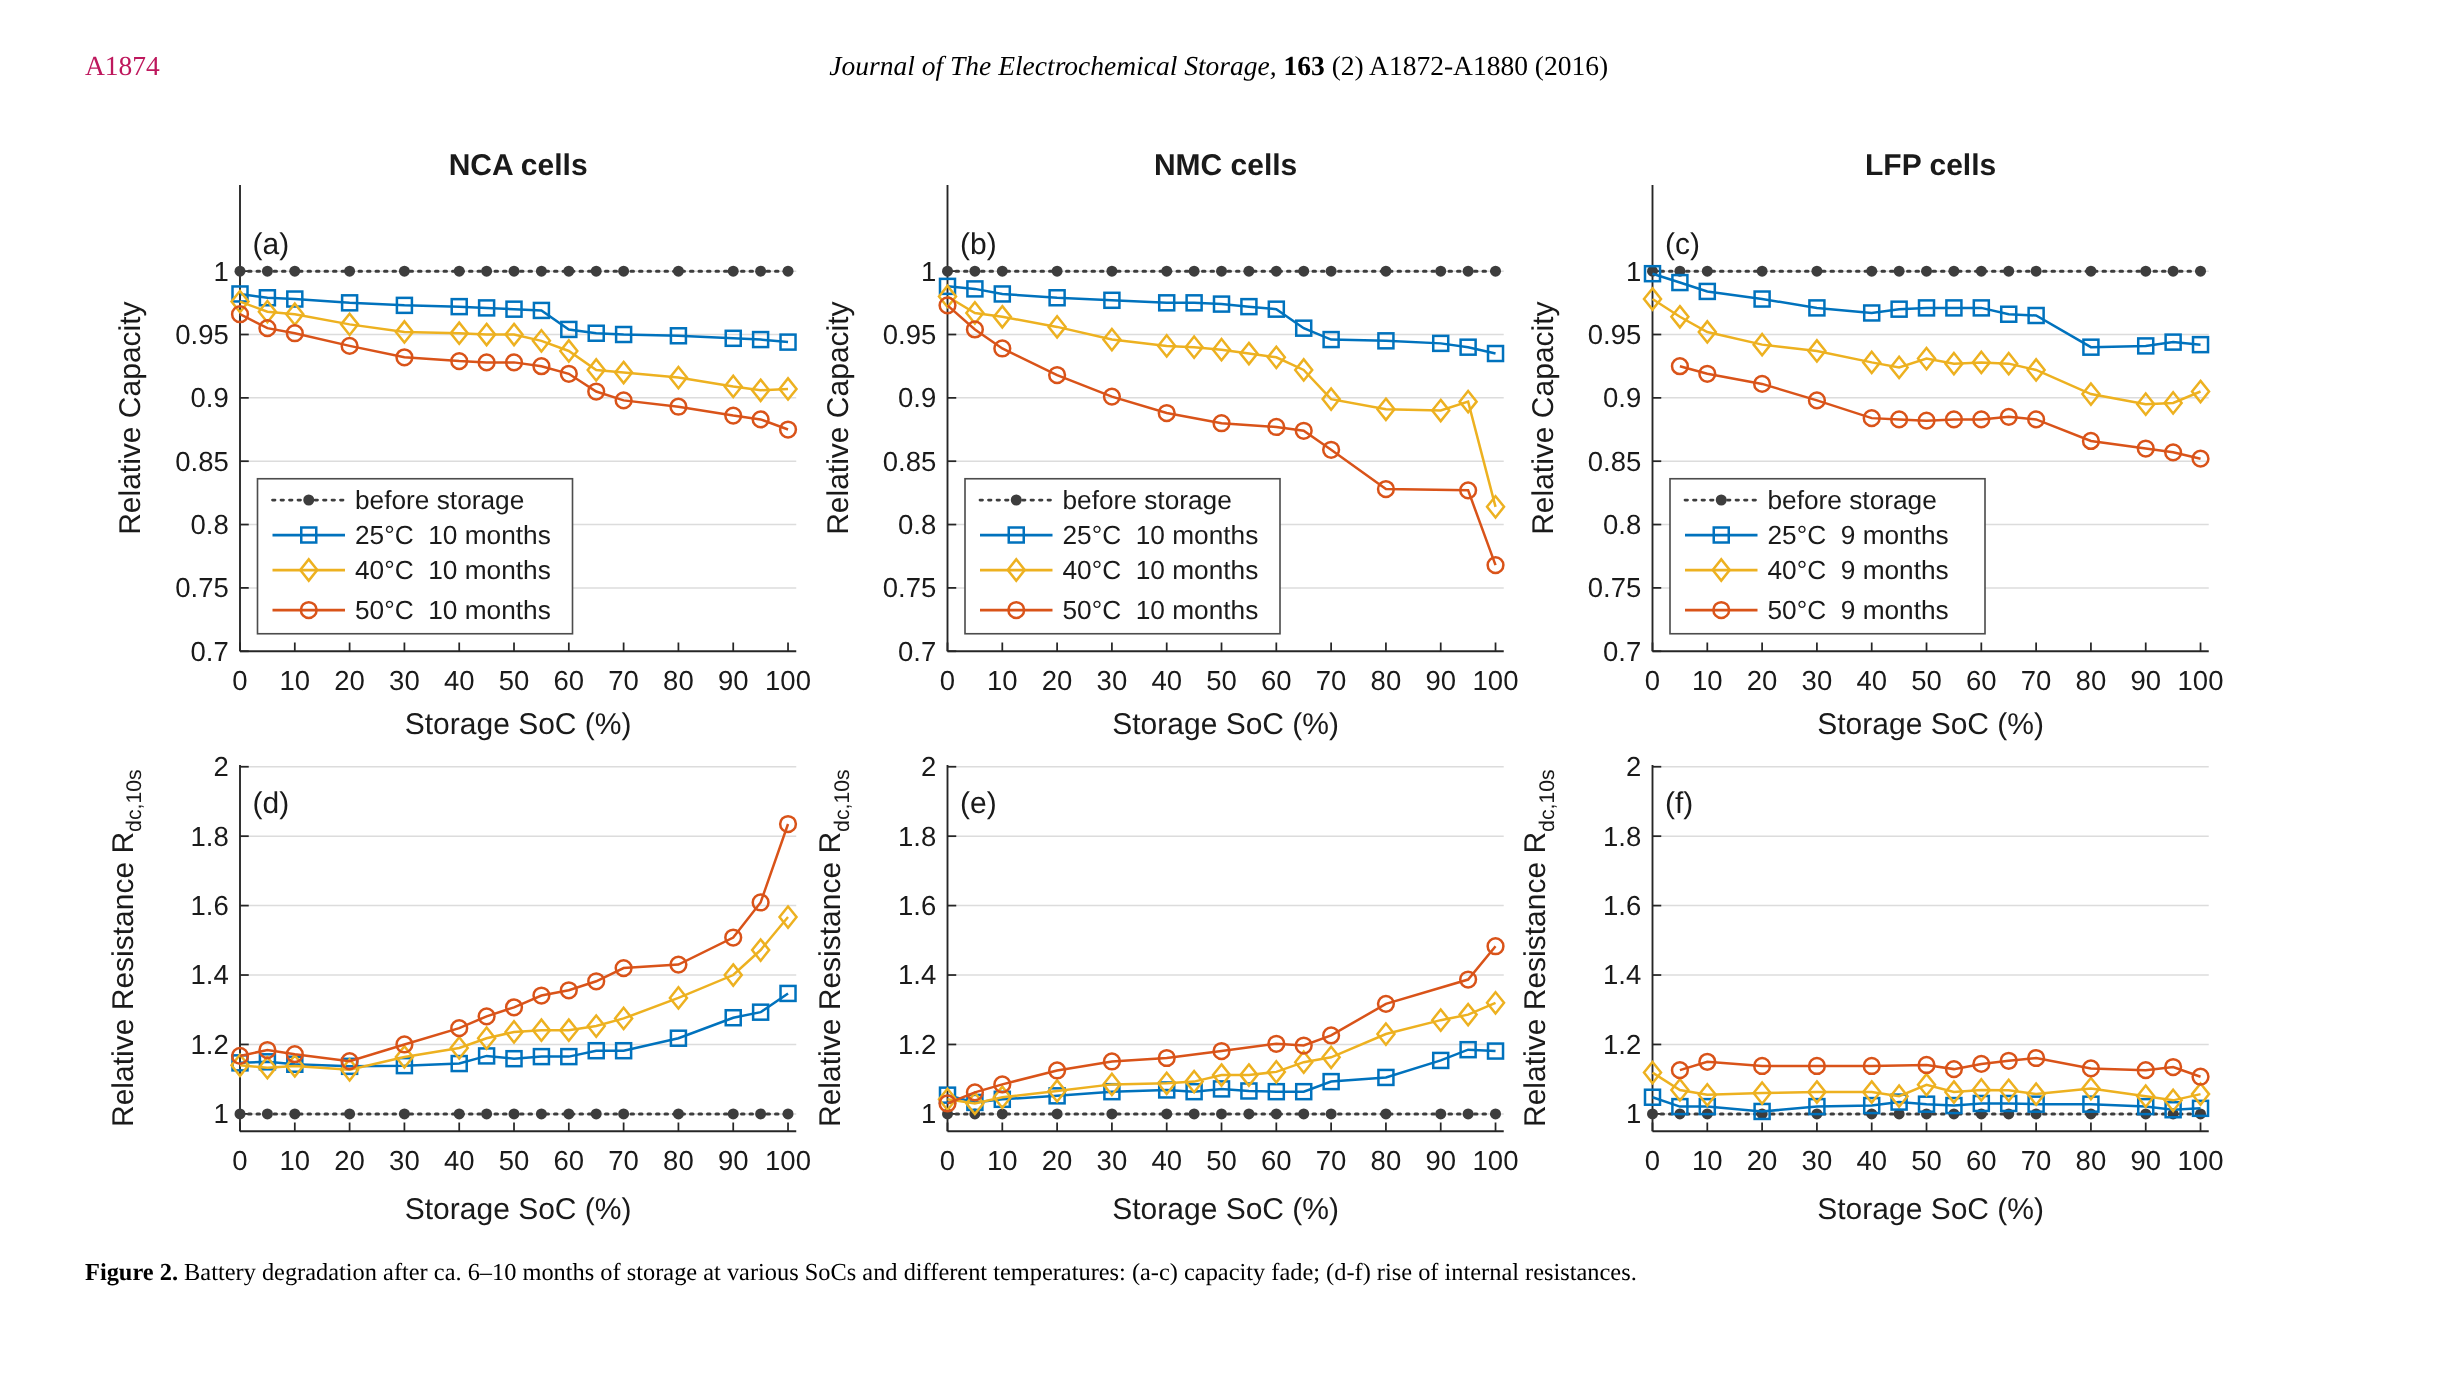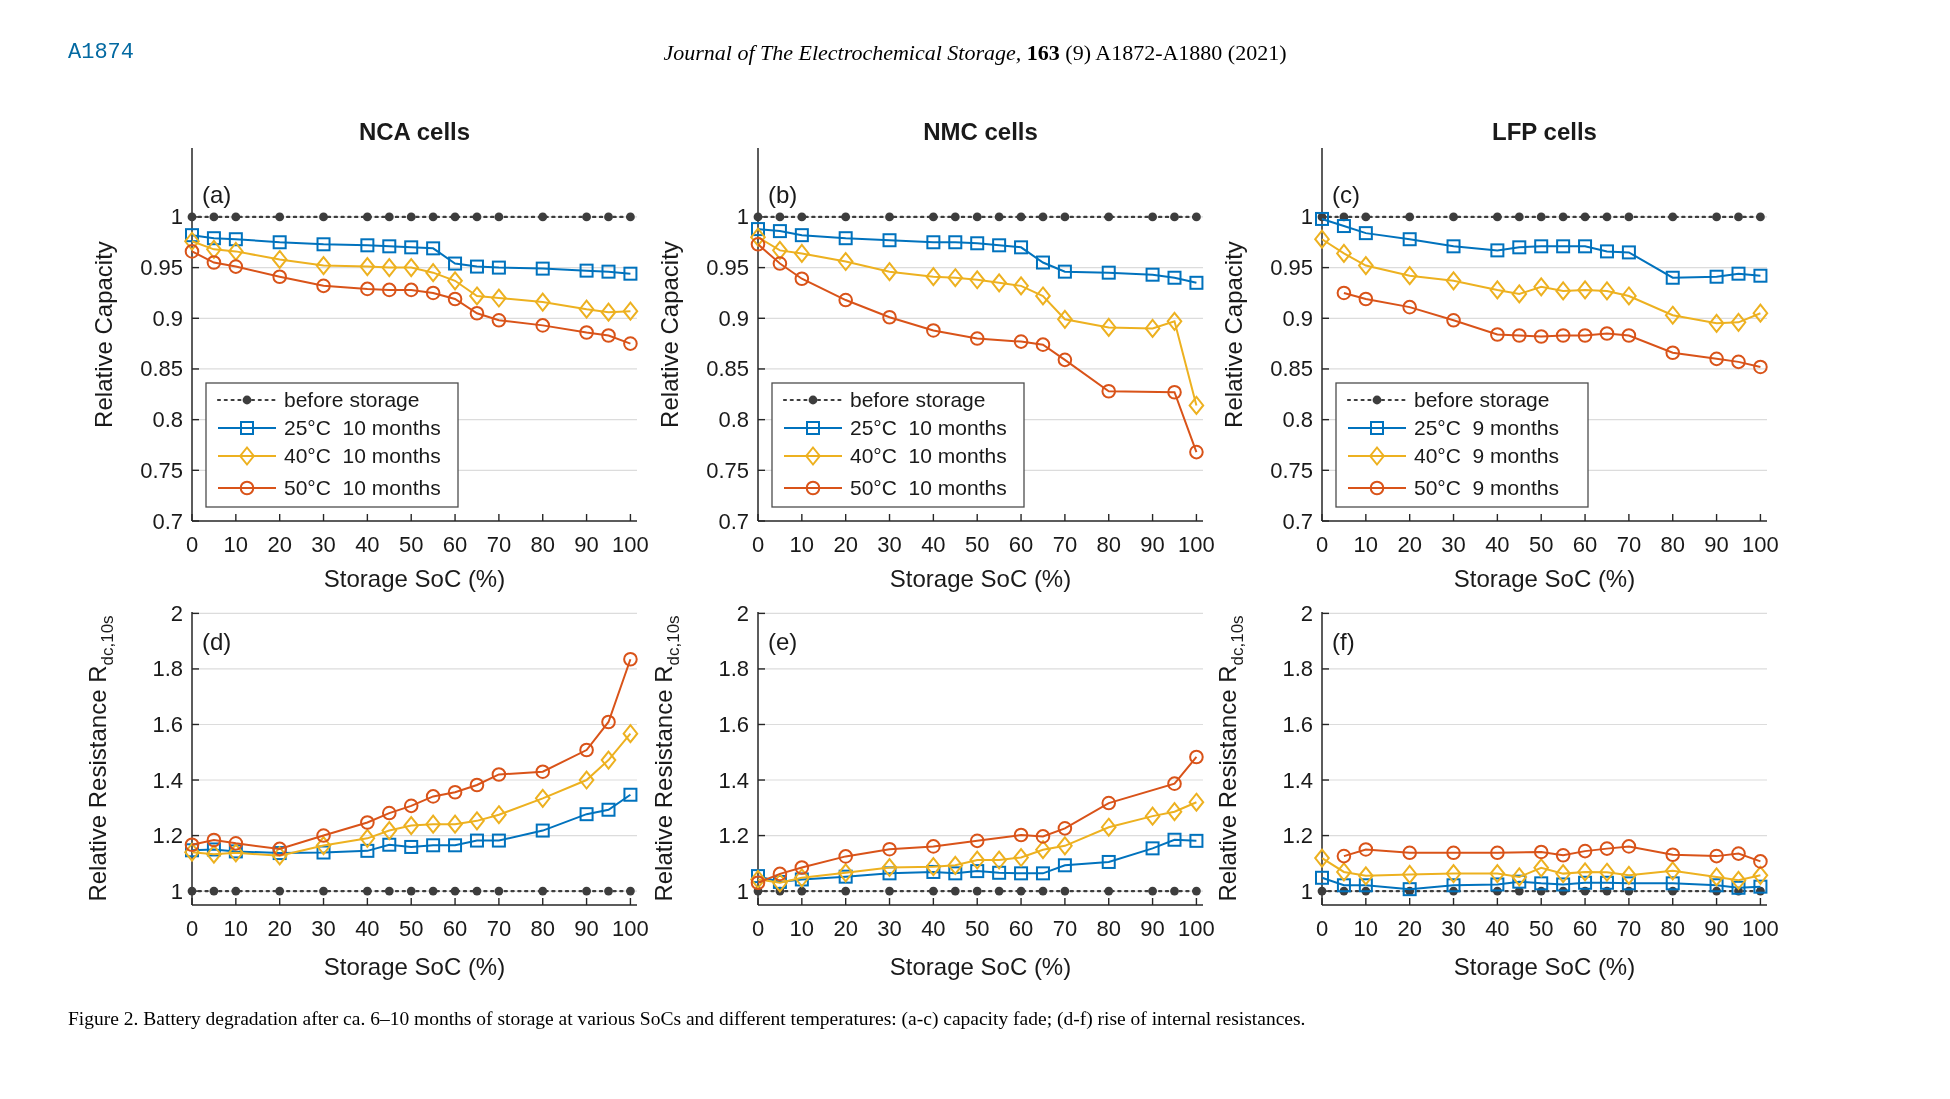--- a/index.html
+++ b/index.html
@@ -1,42 +1,42 @@
 <!DOCTYPE html>
 <html><head>
 <meta charset="utf-8">
 <style>
   html,body{margin:0;padding:0;background:#fff;}
   body{width:1950px;height:1099px;position:relative;overflow:hidden;
        font-family:"Liberation Sans",sans-serif;color:#1a1a1a;}
-  .hdr-page{position:absolute;left:68px;top:40px;font-family:Liberation Mono, monospace;
-            font-size:22px;color:#0369a1;}
+  .hdr-page{position:absolute;left:68px;top:40px;font-family:Liberation Serif, serif;
+            font-size:22px;color:#be185d;}
   .hdr-journal{position:absolute;left:0;right:0;top:40px;text-align:center;
                font-family:"Liberation Serif",serif;font-size:22px;color:#000;}
   .hdr-journal .jt{font-style:italic;}
   .hdr-journal .jv{font-weight:bold;margin-top:20px;}
   .figure-area{position:absolute;left:0;top:0;width:1950px;height:1010px;}
   svg.chart{position:absolute;overflow:visible;}
   .pos-a{left:80px;top:100px;}
   .pos-b{left:646px;top:100px;}
   .pos-c{left:1210px;top:100px;}
   .pos-d{left:80px;top:596px;}
   .pos-e{left:646px;top:596px;}
   .pos-f{left:1210px;top:596px;}
   svg text{font-family:"Liberation Sans",sans-serif;fill:#1a1a1a;}
   .caption{position:absolute;left:68px;top:1008px;width:1430px;
            font-family:"Liberation Serif",serif;font-size:19.5px;color:#000;}
-  .caption .cl{font-weight:normal;}
+  .caption .cl{font-weight:bold;}
 </style>
 </head>
 <body>
 
 <div class="hdr-page">A1874</div>
 <div class="hdr-journal">
-  <span class="jt">Journal of The Electrochemical Storage, </span><span class="jv">163</span><span> (9) A1872-A1880 (2021)</span>
+  <span class="jt">Journal of The Electrochemical Storage, </span><span class="jv">163</span><span> (2) A1872-A1880 (2016)</span>
 </div>
 
 <div class="figure-area">
   <svg id="svg-a" class="chart pos-a" width="580" height="500">
       <g>
         <line x1="112" y1="370.320652173913" x2="557" y2="370.320652173913" stroke="#dcdcdc" stroke-width="1.2"></line>
         <line x1="112" y1="319.641304347826" x2="557" y2="319.641304347826" stroke="#dcdcdc" stroke-width="1.2"></line>
         <line x1="112" y1="268.9619565217391" x2="557" y2="268.9619565217391" stroke="#dcdcdc" stroke-width="1.2"></line>
         <line x1="112" y1="218.2826086956522" x2="557" y2="218.2826086956522" stroke="#dcdcdc" stroke-width="1.2"></line>
         <line x1="112" y1="167.6032608695653" x2="557" y2="167.6032608695653" stroke="#dcdcdc" stroke-width="1.2"></line>

